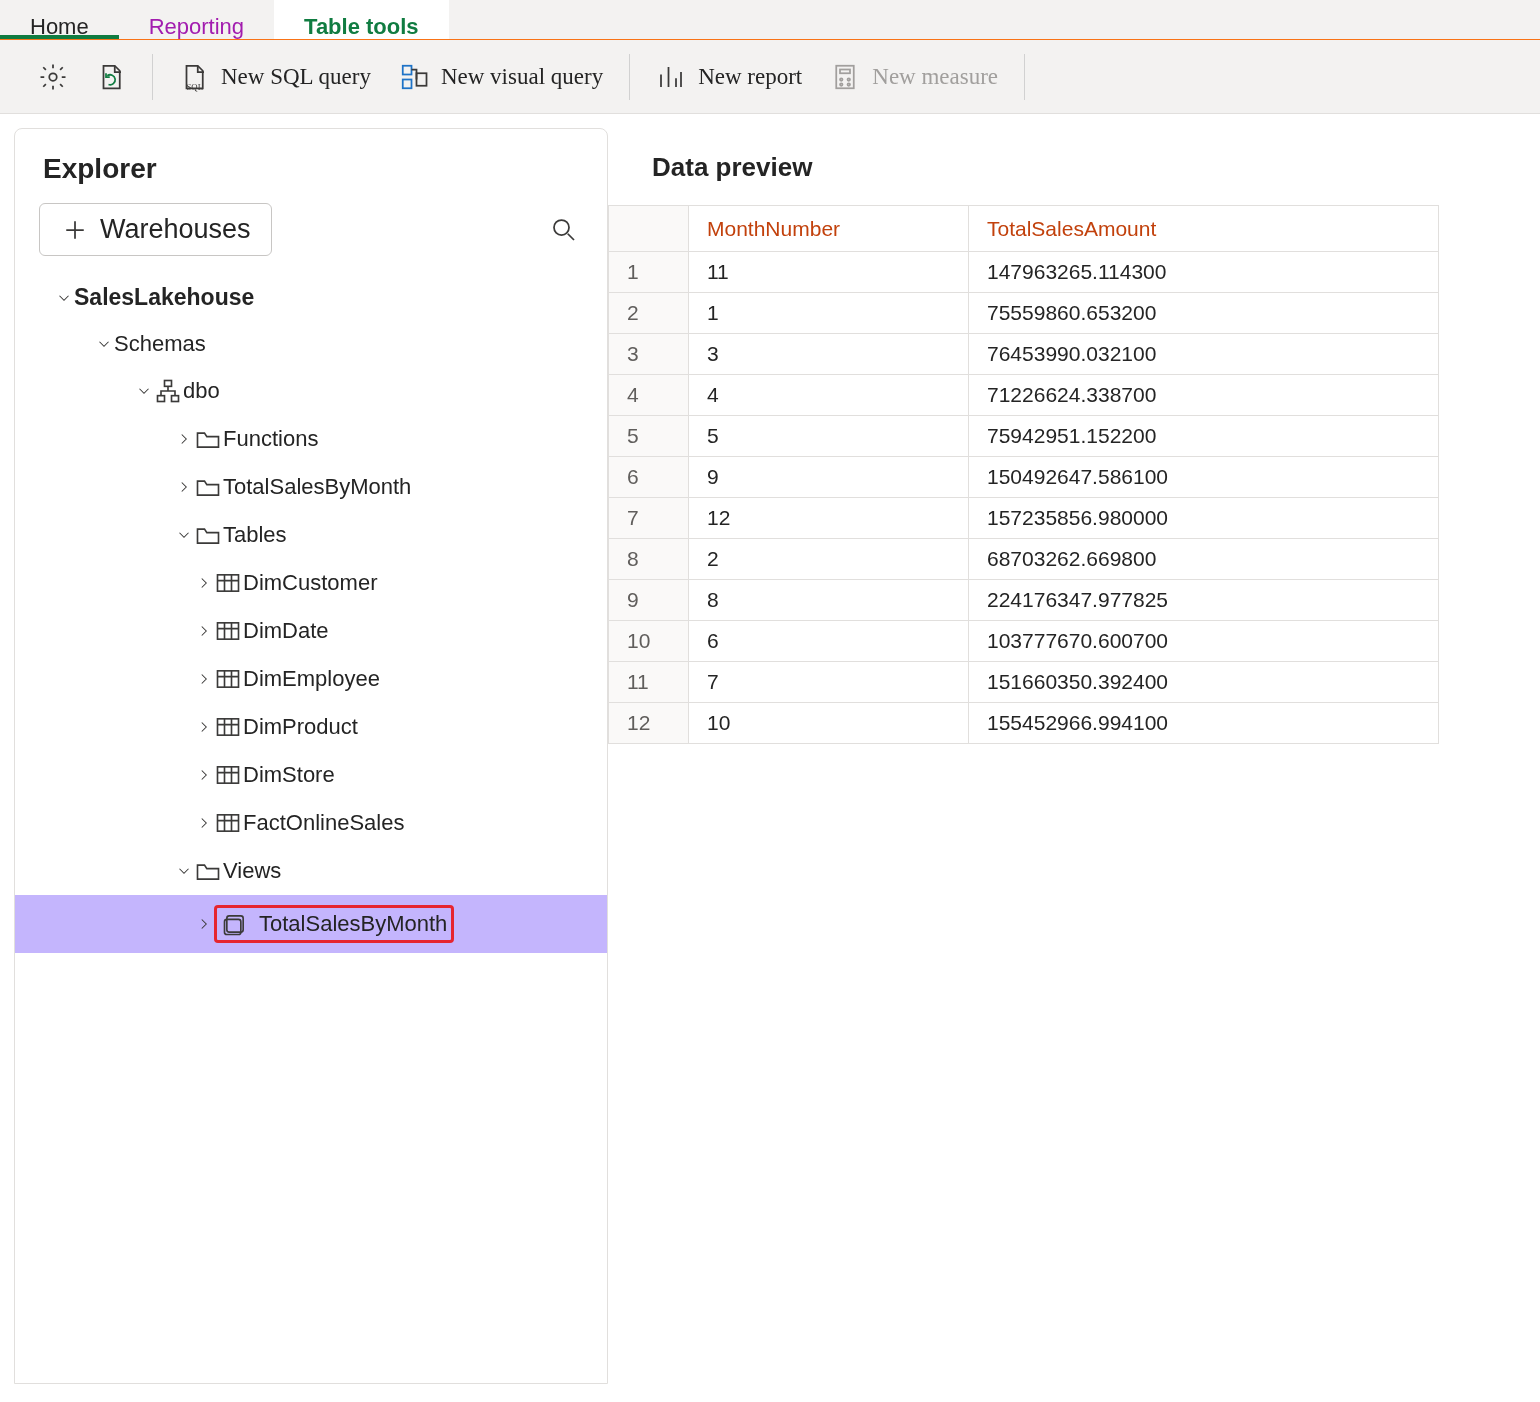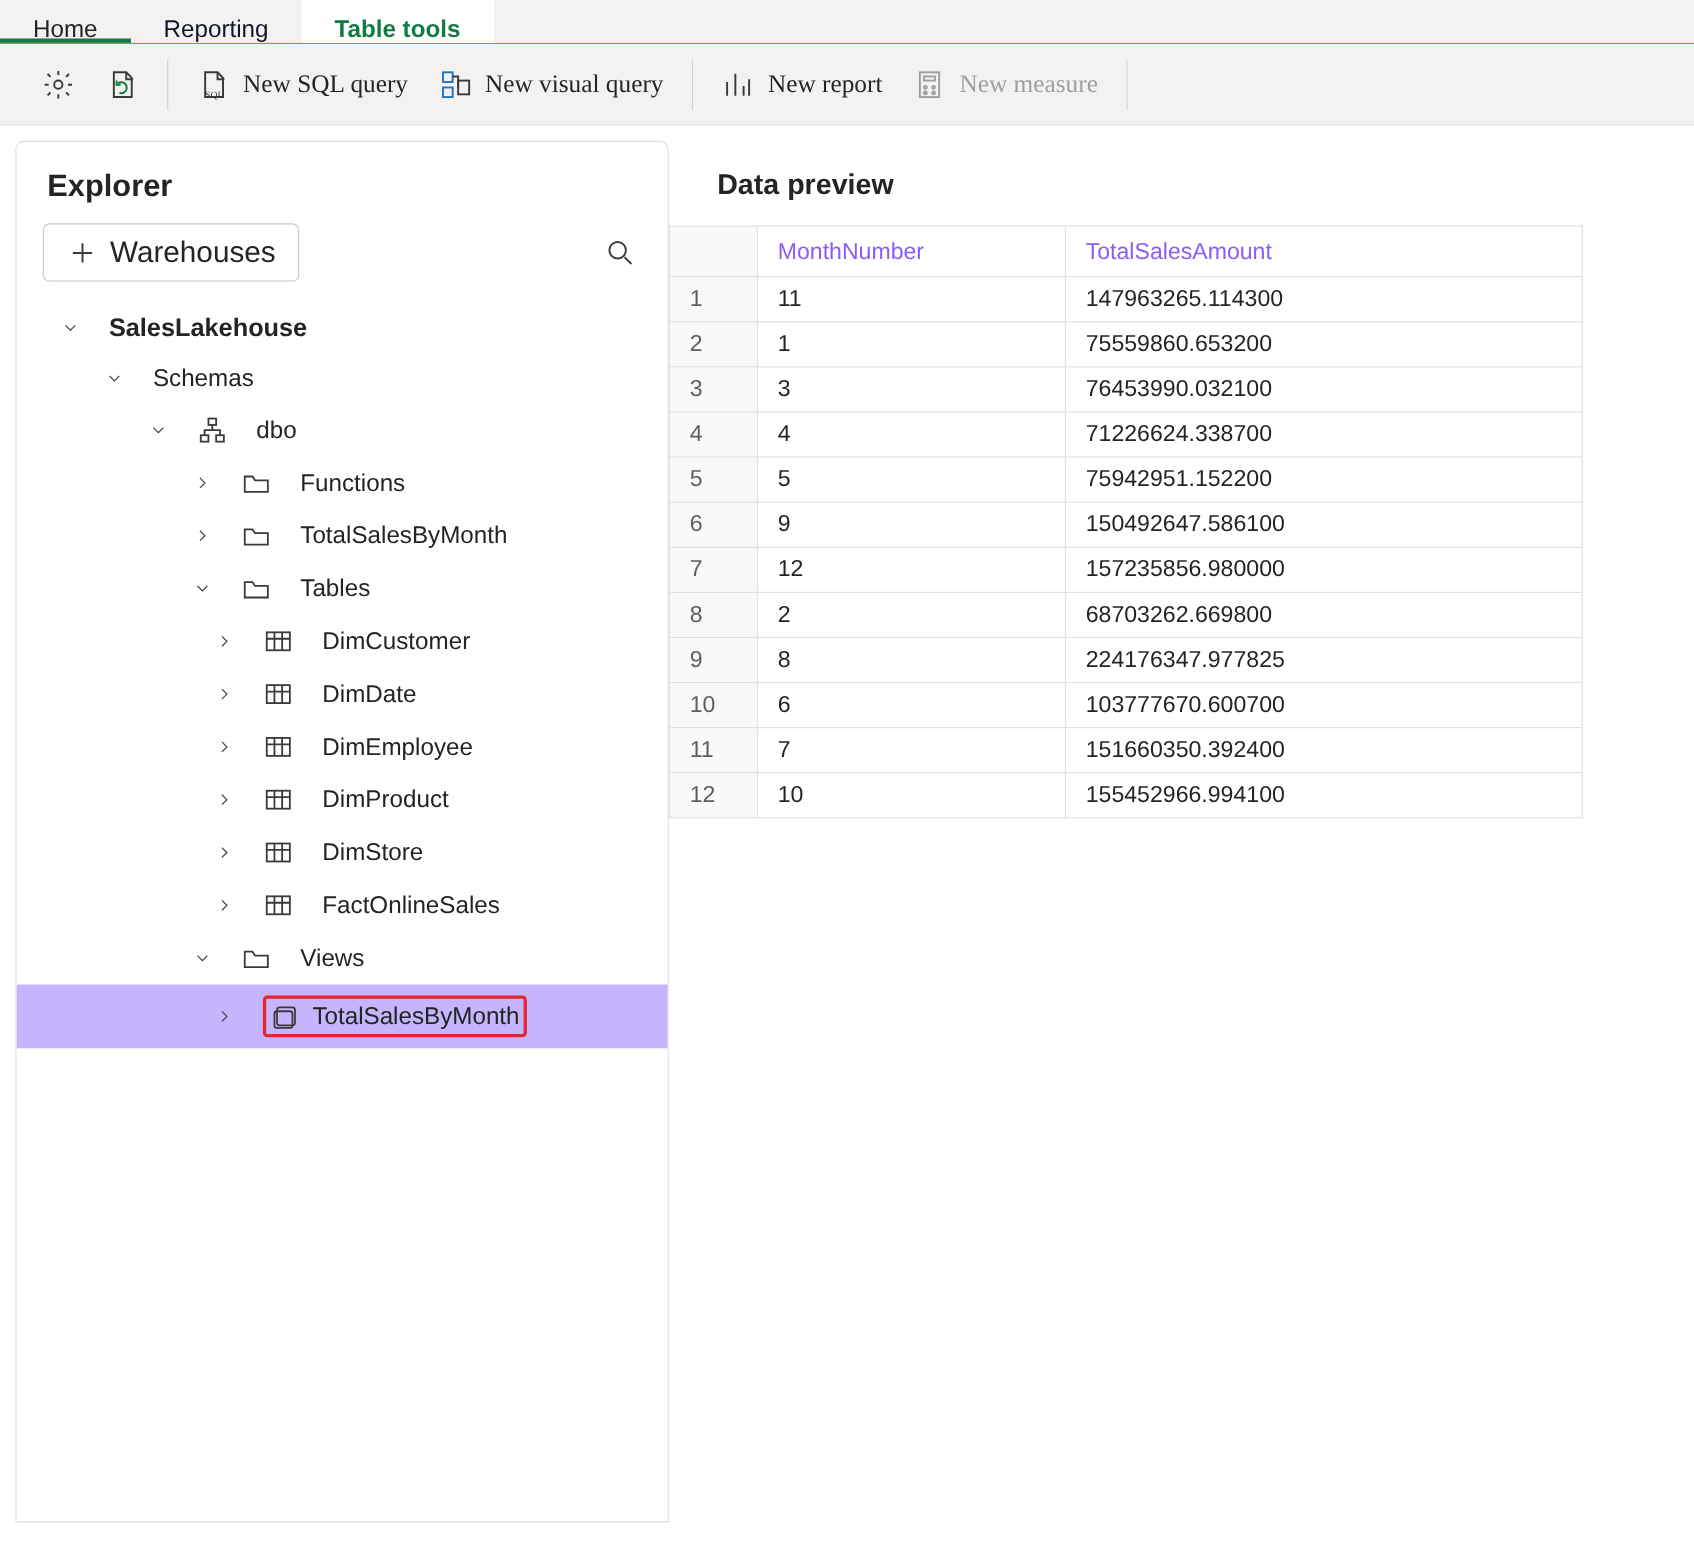--- a/index.html
+++ b/index.html
@@ -1,21 +1,21 @@
 <!DOCTYPE html>
 <html><head>
 <meta charset="utf-8">
 <style>
   * { box-sizing: border-box; }
   html, body { margin:0; padding:0; font-family: "Segoe UI", Arial, sans-serif; background:#fff; color:#242424; }
   body { width:1540px; height:1402px; overflow:hidden; font-size:21px; }
 
   
   .tabs { display:flex; background:#f3f2f1; border-bottom:1px solid #f97316; height:40px; }
-  .tab { padding:14px 30px 12px 30px; cursor:pointer; font-size:22px; color:#0f172a; }
+  .tab { padding:14px 30px 12px 30px; cursor:pointer; font-size:22px; color:#a21caf; }
   .tab.underlined { border-bottom:4px solid #107c41; color:#242424; }
   .tab.active { background:#fff; color:#107c41; font-weight:600; }
 
   
   .toolbar { display:flex; align-items:center; background:#f3f2f1; height:74px; padding:0 24px; border-bottom:1px solid #e1dfdd; }
   .tb-btn { display:flex; align-items:center; gap:12px; padding:6px 14px; cursor:pointer; color:#242424; font-size:23px;font-family:Liberation Serif, serif; }
   .tb-btn.disabled { color:#a19f9d; cursor:default;justify-content:center; }
   .tb-sep { width:1px; height:46px; background:#d1d1d1; margin:0 12px; }
   .icon { width:30px; height:30px; display:flex; align-items:center; justify-content:center; }
   svg { stroke:#3b3a39; fill:none; stroke-width:1.4; }
@@ -23,37 +23,37 @@
 
   
   .main { display:flex; height:calc(1402px - 58px - 74px);justify-content:flex-end; }
   .explorer { width:594px; border:1px solid #e1dfdd; border-radius:8px 8px 0 0; margin:14px 0 0 14px; background:#fff; display:flex; flex-direction:column; }
   .explorer-header { padding:24px 28px 6px 28px; font-size:28px; font-weight:600; }
   .explorer-controls { display:flex; align-items:center; justify-content:space-between; padding:12px 24px 18px 24px; }
   .wh-pill { display:flex; align-items:center; gap:10px; border:1px solid #c8c6c4; border-radius:6px; padding:10px 20px; font-size:27px; cursor:pointer; }
   .search-btn { width:38px; height:38px; display:flex; align-items:center; justify-content:center; cursor:pointer; }
 
   .tree { flex:1; overflow:auto; padding-bottom:20px; }
-  .node { display:flex; align-items:center; gap:26px; padding:10px 12px 10px 0; cursor:pointer; font-size:22px; }
+  .node { display:flex; align-items:center; gap:1px; padding:10px 12px 10px 0; cursor:pointer; font-size:22px; }
   .node .chev { width:22px; display:flex; justify-content:center; padding-left:4px; }
   .node .nicon { width:28px; display:flex; justify-content:center; }
   .lvl0 { padding-left:36px; font-weight:600; font-size:23px;}
   .lvl1 { padding-left:76px; }
   .lvl2 { padding-left:116px; }
   .lvl3 { padding-left:156px; }
   .lvl4 { padding-left:176px; }
   .node.selected { background:#c4b5fd; }
   .highlight-box { border:3px solid #e6252f; border-radius:4px; padding:2px 4px; display:flex; align-items:center; gap:10px; }
 
   
   .preview { flex:1; padding:14px 0 0 0; }
   .preview-title { font-size:26px; font-weight:600; padding:24px 0 22px 44px; }
   table.data { border-collapse:collapse; font-size:21px; }
   table.data th, table.data td { border:1px solid #e1dfdd; text-align:left; padding:8px 18px; }
-  table.data th { font-weight:400; color:#8b5cf6; background:#fff; height:46px;margin-left:45px; }
+  table.data th { font-weight:400; color:#c2410c; background:#fff; height:46px;margin-left:45px; }
   table.data td.rownum { background:#faf9f8; color:#605e5c; width:80px; }
   table.data th.rownum-h { background:#faf9f8; width:80px; }
   table.data td.col1 { width:280px; }
   table.data td.col2 { width:470px; }
 </style>
 </head>
 <body>
 
 <div class="tabs">
   <div class="tab underlined">Home</div>

